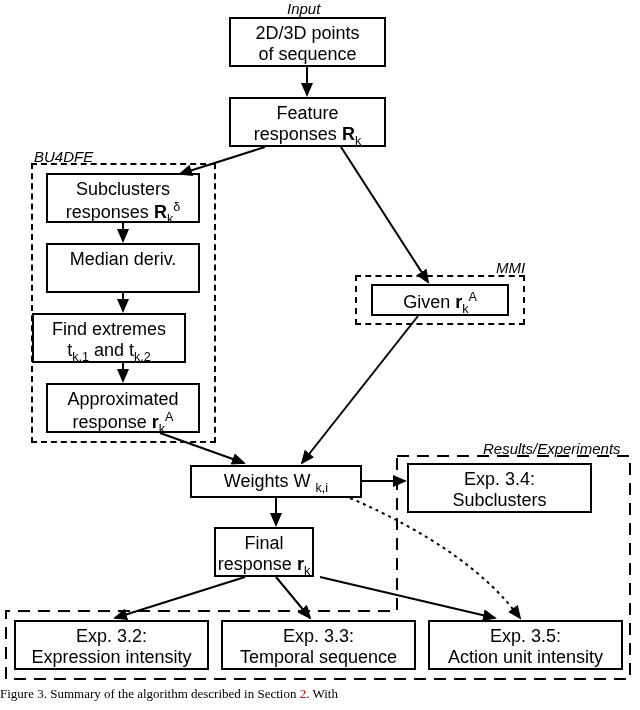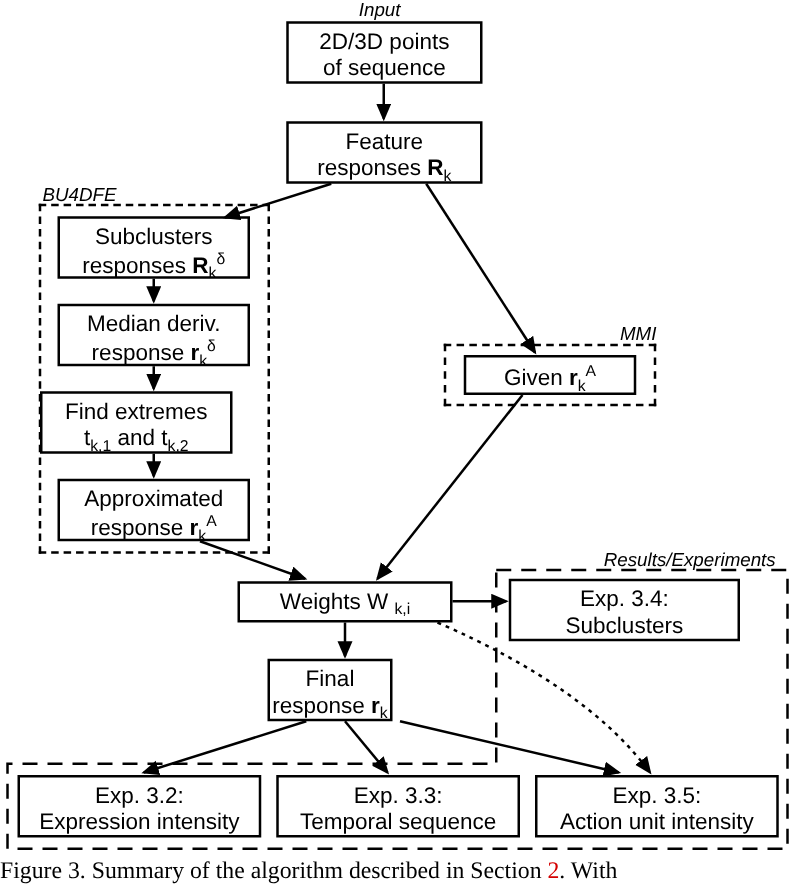--- a/index.html
+++ b/index.html
@@ -1,21 +1,21 @@
 <!DOCTYPE html>
 <html><head>
 <meta charset="utf-8">
 <style>
   html,body{margin:0;padding:0;background:#fff;font-family:Helvetica,Arial,sans-serif;color:#000}
   .canvas{position:relative;width:640px;height:710px}
   .box{position:absolute;border:2px solid #000;background:#fff;text-align:center;display:flex;flex-direction:column;align-items:center;line-height:1.15;padding:4px 6px;box-sizing:border-box;font-size:18px}
   .box .line{white-space:nowrap}
   .label{position:absolute;font-style:italic;font-size:15px}
   .dashgroup{position:absolute;border:2px dashed #000;box-sizing:border-box}
-  .caption{position:absolute;font-family:"Times New Roman",Times,serif;font-size:19px}
+  .caption{position:absolute;font-family:"Times New Roman",Times,serif;font-size:13px}
   .caption .red{color:#d40000}
   svg.arrows{position:absolute;left:0;top:0;width:640px;height:710px;pointer-events:none}
   .ital{}
   sub{font-size:0.7em}
   sup{font-size:0.7em}
 </style>
 </head>
 <body>
 
 <div class="canvas">
@@ -42,23 +42,20 @@
 
   <div class="box" style="left:46px;top:173px;width:154px;height:50px">
     <span class="line">Subclusters</span>
     <span class="line">
       <span>responses  </span><b><span>R</span></b><sub>k</sub><sup>δ</sup>
     </span>
   </div>
 
   <div class="box" style="left:46px;top:243px;width:154px;height:50px">
     <span class="line">Median  deriv.</span>
-    <span class="line">
-      <span>response  </span><b><span>r</span></b><sub>k</sub><sup>δ</sup>
-    </span>
   </div>
 
   <div class="box" style="left:32px;top:313px;width:154px;height:50px">
     <span class="line">Find  extremes</span>
     <span class="line">
       <span>t</span><sub>k,1</sub><span>  and  t</span><sub>k,2</sub>
     </span>
   </div>
 
   <div class="box" style="left:46px;top:383px;width:154px;height:50px">

